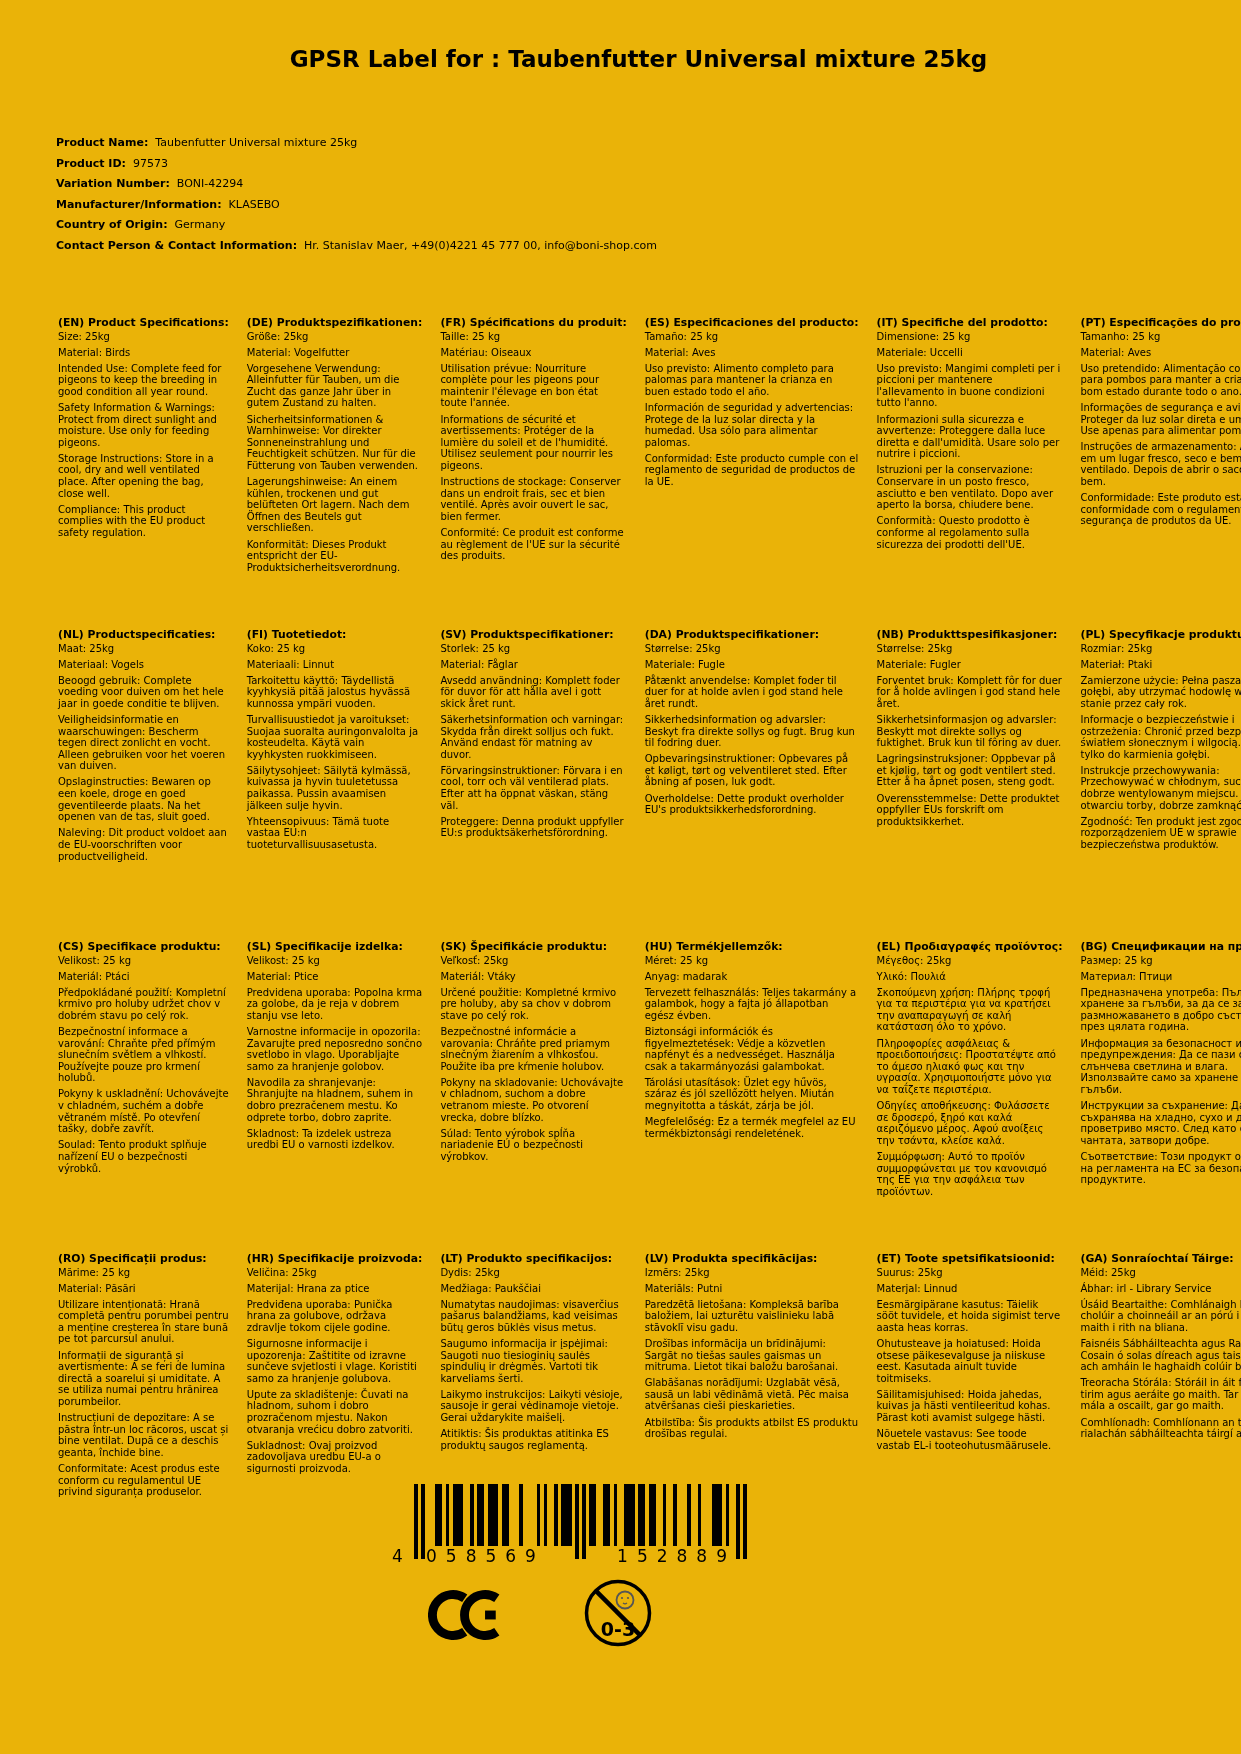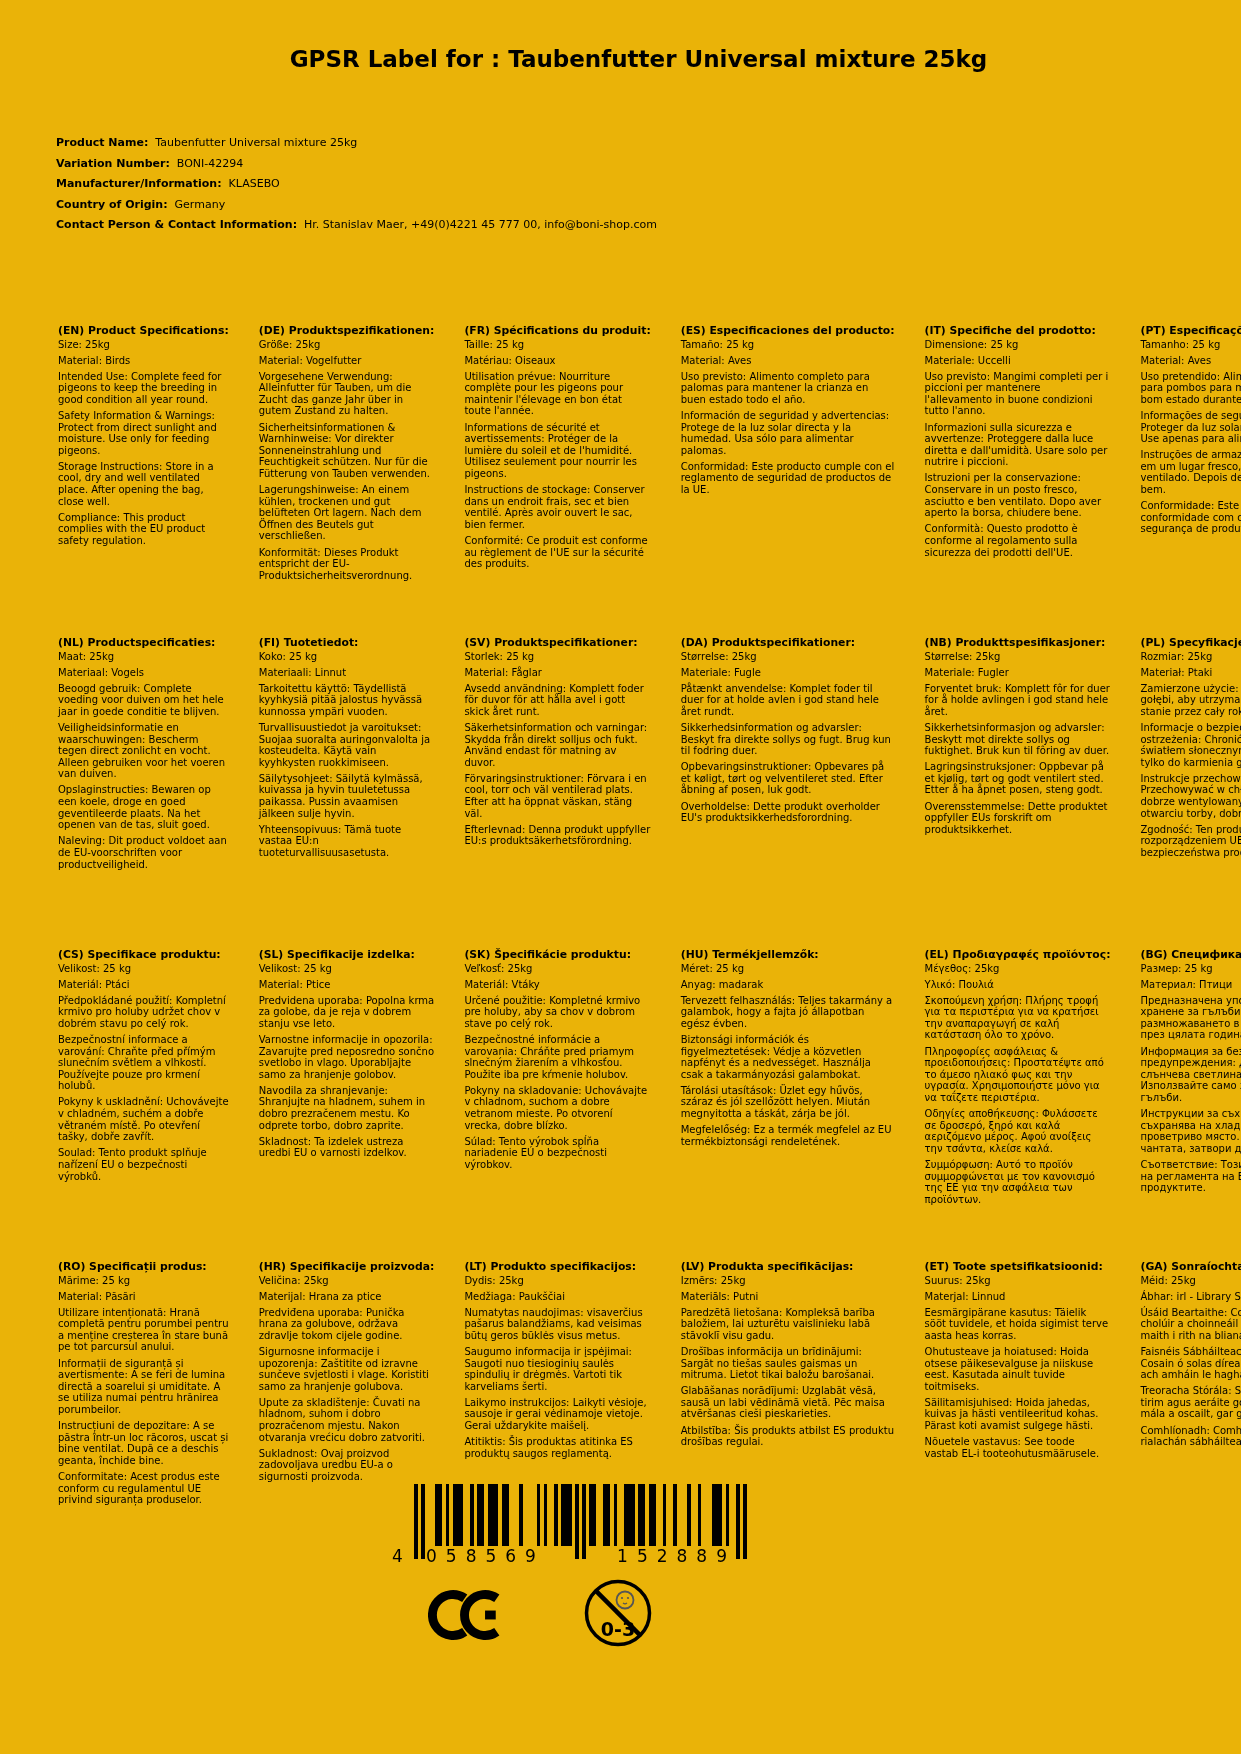--- a/index.html
+++ b/index.html
@@ -5,22 +5,22 @@
   html,body{margin:0;padding:0;background:#ffffff;}
   .page{position:relative;width:1241px;height:1754px;background:#eab308;color:#000;
         font-family:"DejaVu Sans","Liberation Sans",sans-serif;overflow:hidden;padding-left:36px;}
   .title{position:absolute;top:46px;left:0;right:0;text-align:center;
          font-size:23px;font-weight:700;margin:0;}
   .product-info{position:absolute;left:56px;top:133px;font-size:11px;line-height:20.5px;}
   .pi-row{white-space:nowrap;}
   .pi-label{font-weight:700;}
   .pi-value{margin-left:7px;}
   .grid{position:absolute;left:58px;top:317px;width:1148px;
-        display:grid;grid-template-columns:repeat(6,1fr);column-gap:30px;
-        grid-auto-rows:312px;margin-top:8px;}
+        display:grid;grid-template-columns:repeat(6,1fr);column-gap:18px;
+        grid-auto-rows:312px;}
   .block{font-size:10px;line-height:11.6px;}
   .bhdr{font-weight:700;font-size:10.8px;line-height:12.5px;white-space:nowrap;margin:0 0 1px 0;}
   .block p{margin:0 0 4.5px 0;}
   
   .barcode{position:absolute;left:414px;top:1484px;width:333px;height:92px;}
   .bars{position:absolute;left:0;top:0;width:333px;height:76px;}
   .bar{position:absolute;top:0;width:3.5px;height:62px;background:#000;}
   .bar.guard{height:75px;}
   .bc-digits{position:absolute;top:62px;left:0;width:100%;height:22px;font-size:17px;}
   .bc-first{position:absolute;left:-22px;top:0;}
@@ -31,20 +31,21 @@
 </style>
 </head>
 <body>
 
 <div class="page">
 
   <h1 class="title">GPSR Label for : Taubenfutter Universal mixture 25kg</h1>
 
   <div class="product-info" id="pinfo">
       <div class="pi-row"><span class="pi-label">Product Name:</span><span class="pi-value">Taubenfutter Universal mixture 25kg</span></div>
+      <div class="pi-row"><span class="pi-label">Product ID:</span><span class="pi-value">97573</span></div>
       <div class="pi-row"><span class="pi-label">Variation Number:</span><span class="pi-value">BONI-42294</span></div>
       <div class="pi-row"><span class="pi-label">Manufacturer/Information:</span><span class="pi-value">KLASEBO</span></div>
       <div class="pi-row"><span class="pi-label">Country of Origin:</span><span class="pi-value">Germany</span></div>
       <div class="pi-row"><span class="pi-label">Contact Person &amp; Contact Information:</span><span class="pi-value">Hr. Stanislav Maer, +49(0)4221 45 777 00, info@boni-shop.com</span></div>
     </div>
 
   <div class="grid" id="grid">
       <div class="block">
         <div class="bhdr">(EN) Product Specifications:</div>
         <p>Size: 25kg</p>
@@ -116,21 +117,21 @@
         <p>Säilytysohjeet: Säilytä kylmässä, kuivassa ja hyvin tuuletetussa paikassa. Pussin avaamisen jälkeen sulje hyvin.</p>
         <p>Yhteensopivuus: Tämä tuote vastaa EU:n tuoteturvallisuusasetusta.</p>
       </div>
       <div class="block">
         <div class="bhdr">(SV) Produktspecifikationer:</div>
         <p>Storlek: 25 kg</p>
         <p>Material: Fåglar</p>
         <p>Avsedd användning: Komplett foder för duvor för att hålla avel i gott skick året runt.</p>
         <p>Säkerhetsinformation och varningar: Skydda från direkt solljus och fukt. Använd endast för matning av duvor.</p>
         <p>Förvaringsinstruktioner: Förvara i en cool, torr och väl ventilerad plats. Efter att ha öppnat väskan, stäng väl.</p>
-        <p>Efterlevnad: Denna produkt uppfyller EU:s produktsäkerhetsförordning.</p>
+        <p>Proteggere: Denna produkt uppfyller EU:s produktsäkerhetsförordning.</p>
       </div>
       <div class="block">
         <div class="bhdr">(DA) Produktspecifikationer:</div>
         <p>Størrelse: 25kg</p>
         <p>Materiale: Fugle</p>
         <p>Påtænkt anvendelse: Komplet foder til duer for at holde avlen i god stand hele året rundt.</p>
         <p>Sikkerhedsinformation og advarsler: Beskyt fra direkte sollys og fugt. Brug kun til fodring duer.</p>
         <p>Opbevaringsinstruktioner: Opbevares på et køligt, tørt og velventileret sted. Efter åbning af posen, luk godt.</p>
         <p>Overholdelse: Dette produkt overholder EU's produktsikkerhedsforordning.</p>
       </div>

